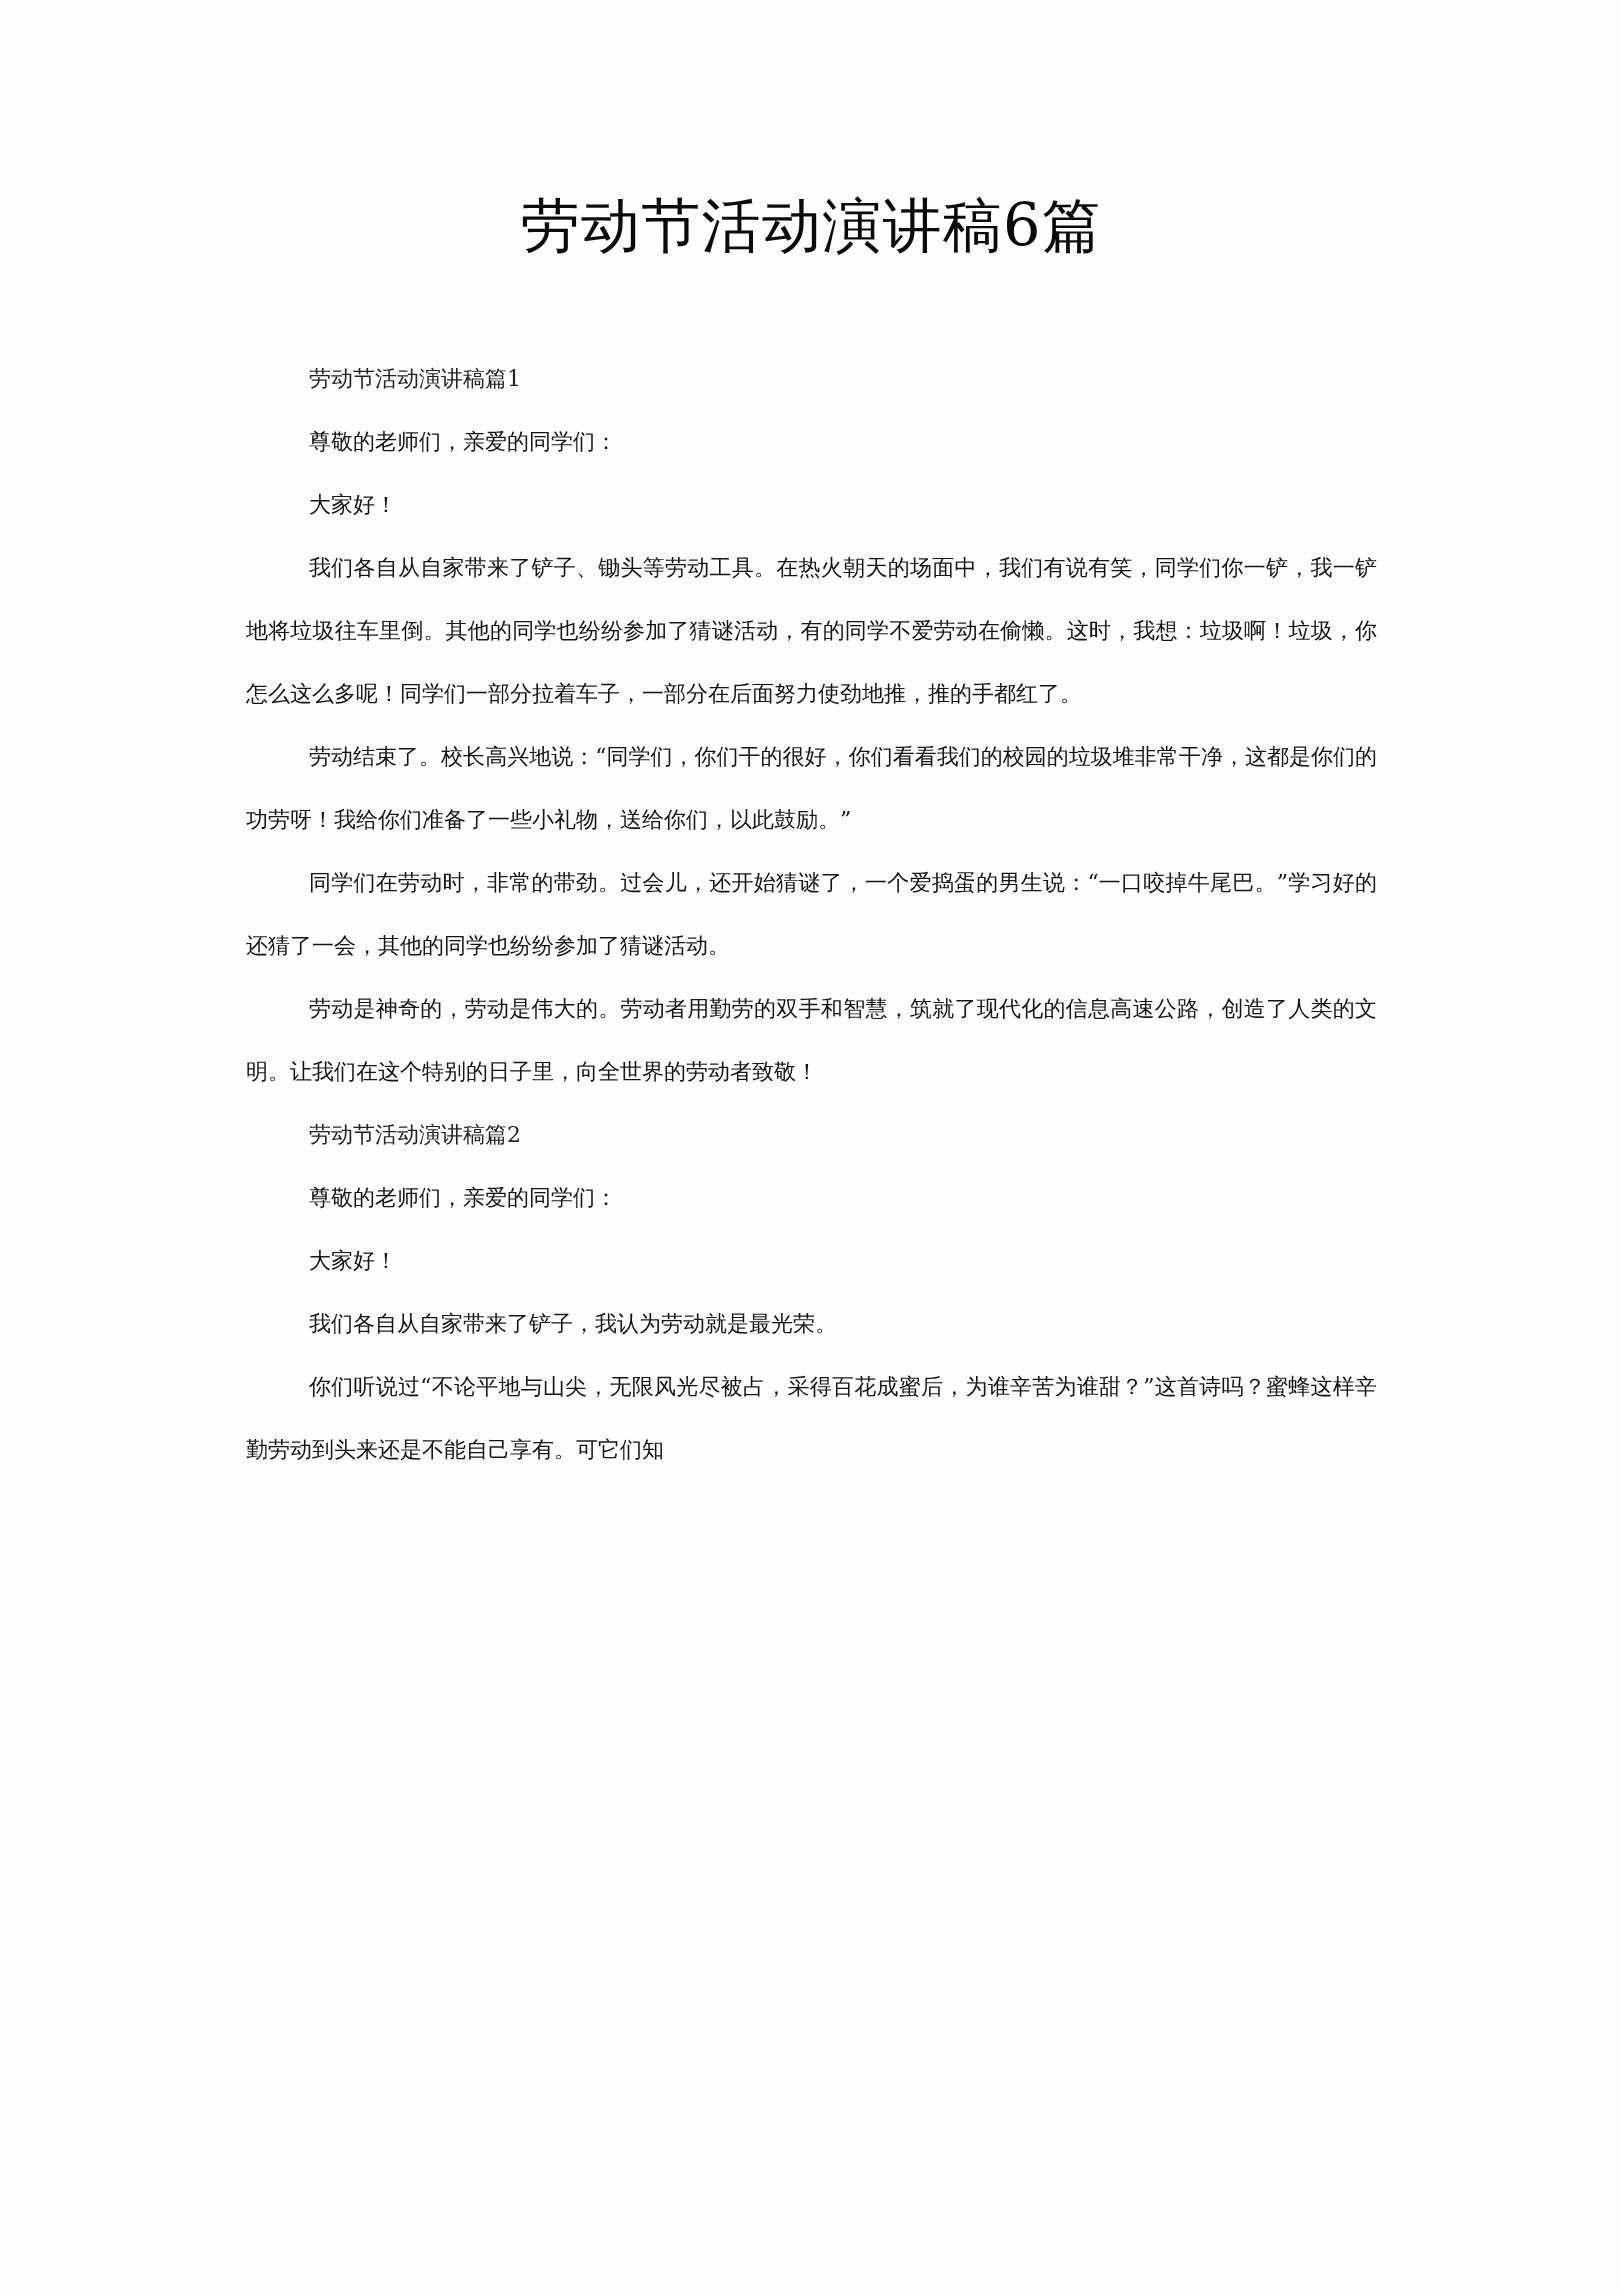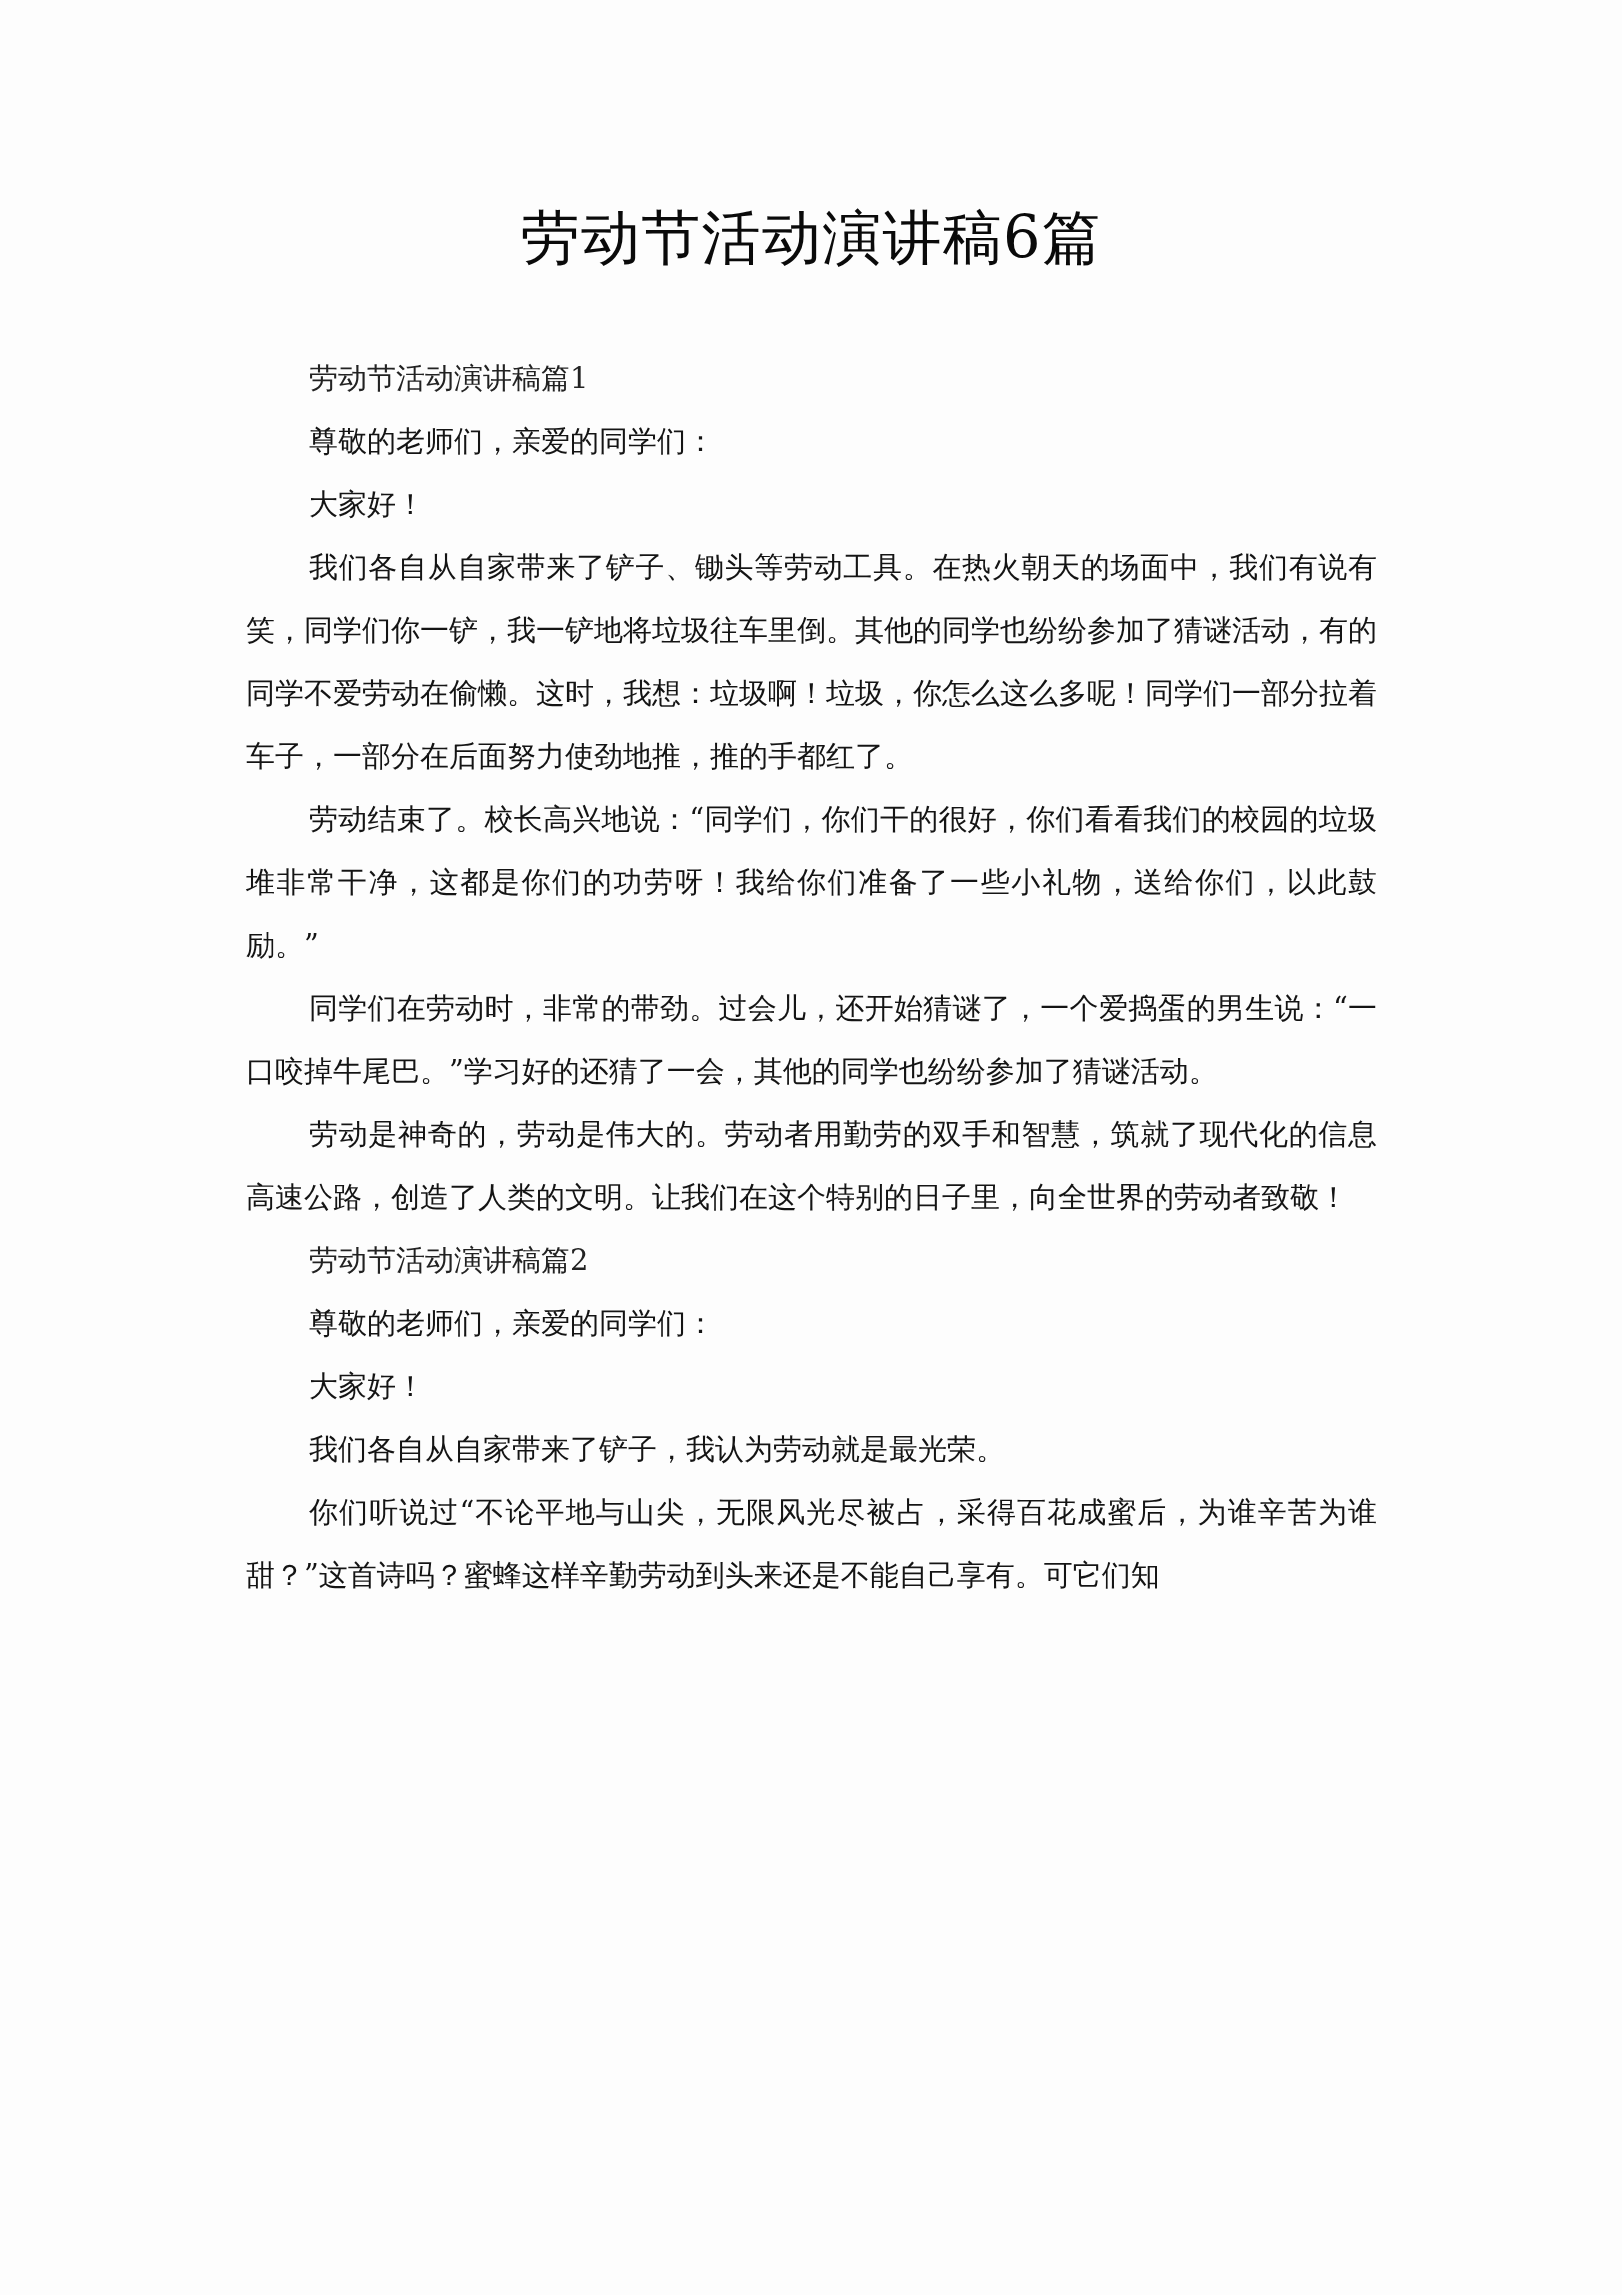--- a/index.html
+++ b/index.html
@@ -18,40 +18,40 @@
     .page {
       position: absolute;
       left: 0;
       top: 0;
       width: 1623px;
       height: 2295px;
       background: #fdfdfd;
     }
     .doc-title {
       position: absolute;
-      top: 192px;
+      top: 180px;
       left: 0;
       width: 1623px;
       text-align: center;
       font-size: 59px;
       line-height: 92px;
       font-weight: normal;
       letter-spacing: 1.3px;
       color: #0a0a0a;
       margin: 0;
     }
     .body {
       position: absolute;
       left: 246px;
       top: 347px;
       width: 1131px;
     }
     .para {
       margin: 0;
-      font-size: 29px;
+      font-size: 22px;
       line-height: 63px;
       text-indent: 63px;
       text-align: justify;
       text-justify: inter-character;
       word-break: break-all;
       color: #141414;
     }
     .para.heading {
       color: #222222;
     }

